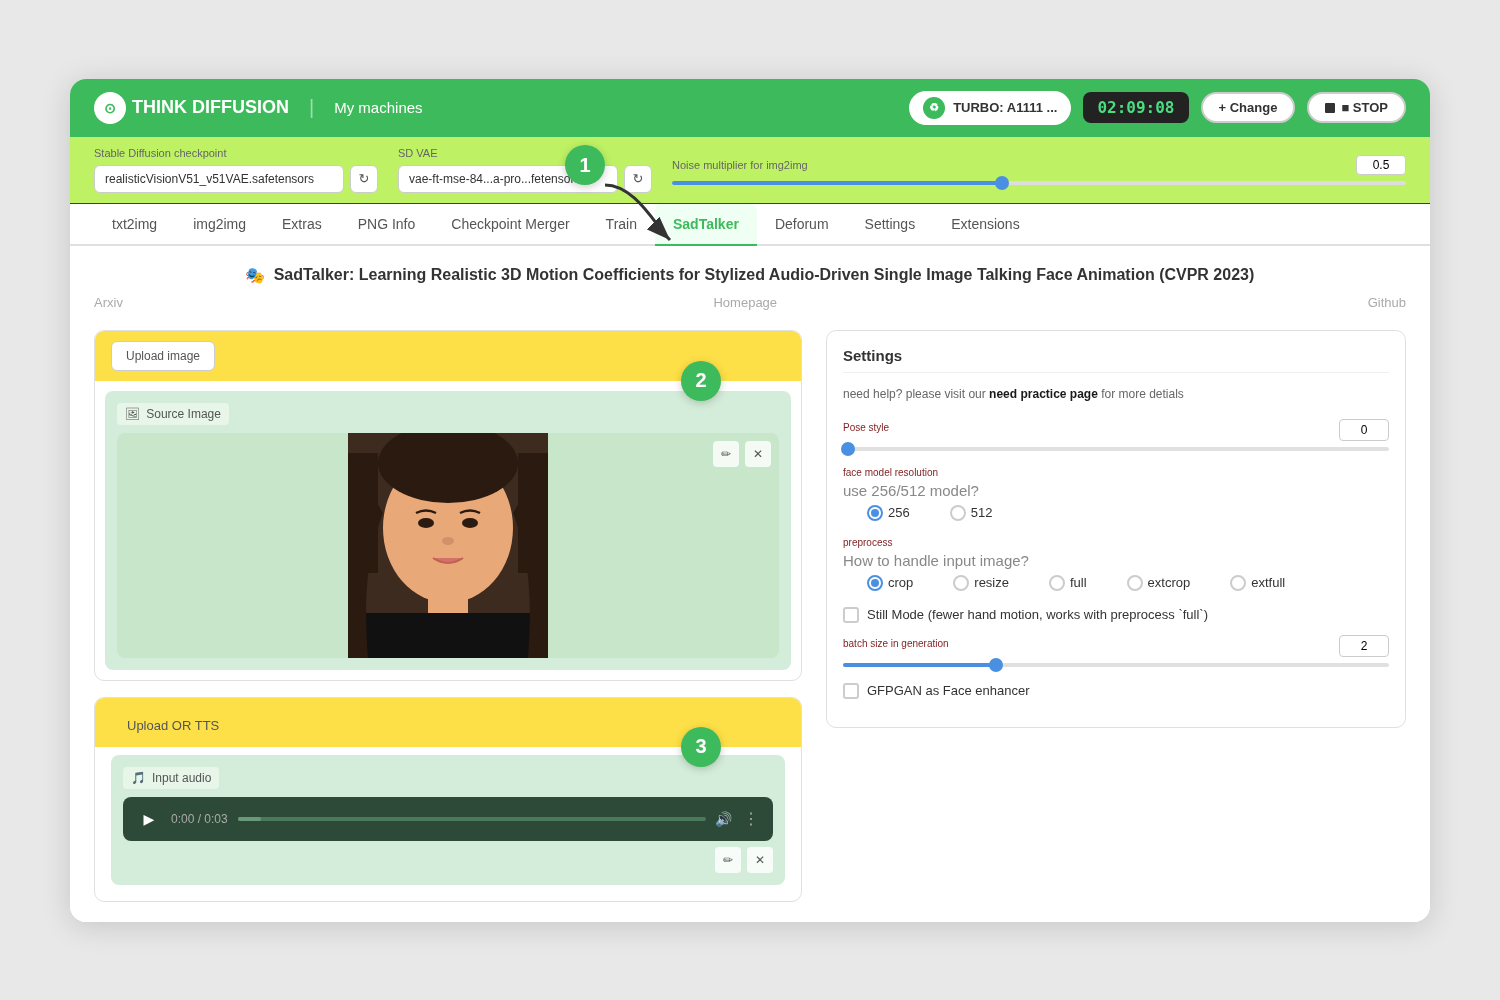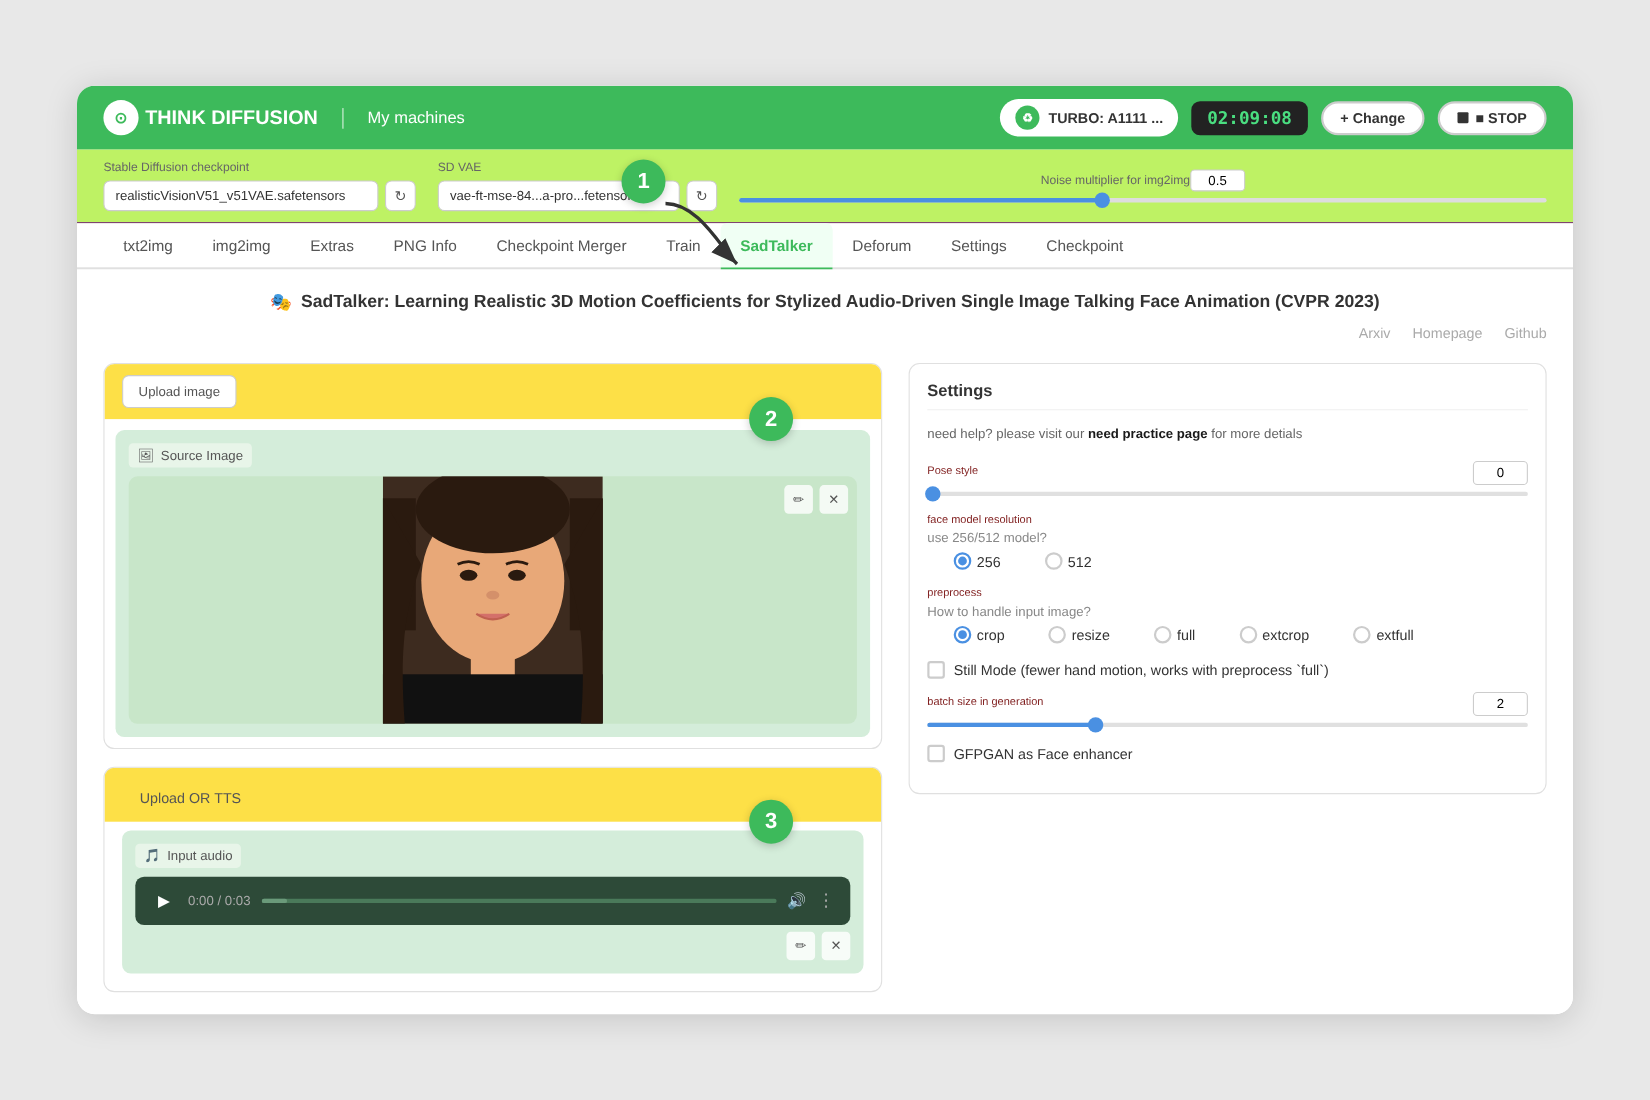--- a/index.html
+++ b/index.html
@@ -182,21 +182,21 @@
     }
     .noise-group {
       display: flex;
       flex-direction: column;
       gap: 6px;
       flex: 1;
       min-width: 200px;
     }
     .noise-header {
       display: flex;
-      justify-content: center;
+      justify-content: space-between;
       align-items: center;
     }
     .noise-value {
       border: 1px solid #ccc;
       border-radius: 4px;
       padding: 2px 8px;
       font-size: 12px;
       width: 50px;
       text-align: center;
     }
@@ -256,21 +256,21 @@
       color: #333;
       text-align: center;
       margin-bottom: 10px;
       display: flex;
       align-items: center;
       justify-content: center;
       gap: 8px;
     }
     .sub-links {
       display: flex;
-      justify-content: flex-end;
+      justify-content: space-between;
       gap: 20px;
       margin-bottom: 20px;
     }
     .sub-link {
       color: #aaa;
       font-size: 13px;
       text-decoration: none;
       cursor: pointer;
     }
     
@@ -451,21 +451,21 @@
     .setting-row {
       margin-bottom: 16px;
     }
     .setting-label {
       font-size: 10px;
       color: #7f1d1d;
       margin-bottom: 4px;
       font-weight: 500;
     }
     .setting-sublabel {
-      font-size: 12px;
+      font-size: 15px;
       color: #888;
       margin-bottom: 6px;
     }
     .setting-slider-row {
       display: flex;
       align-items: center;
       gap: 10px;
     }
     .setting-slider-track {
       flex: 1;
@@ -655,21 +655,21 @@
   <div class="tabs">
     <div class="tab">txt2img</div>
     <div class="tab">img2img</div>
     <div class="tab">Extras</div>
     <div class="tab">PNG Info</div>
     <div class="tab">Checkpoint Merger</div>
     <div class="tab">Train</div>
     <div class="tab active">SadTalker</div>
     <div class="tab">Deforum</div>
     <div class="tab">Settings</div>
-    <div class="tab">Checkpoint</div>
+    <div class="tab">Extensions</div>
   </div>
 
   <div class="main-content">
 
     <div class="page-title">
       <span>🎭</span>
       <span>SadTalker: Learning Realistic 3D Motion Coefficients for Stylized Audio-Driven Single Image Talking Face Animation (CVPR 2023)</span>
     </div>
 
     <div class="sub-links">

